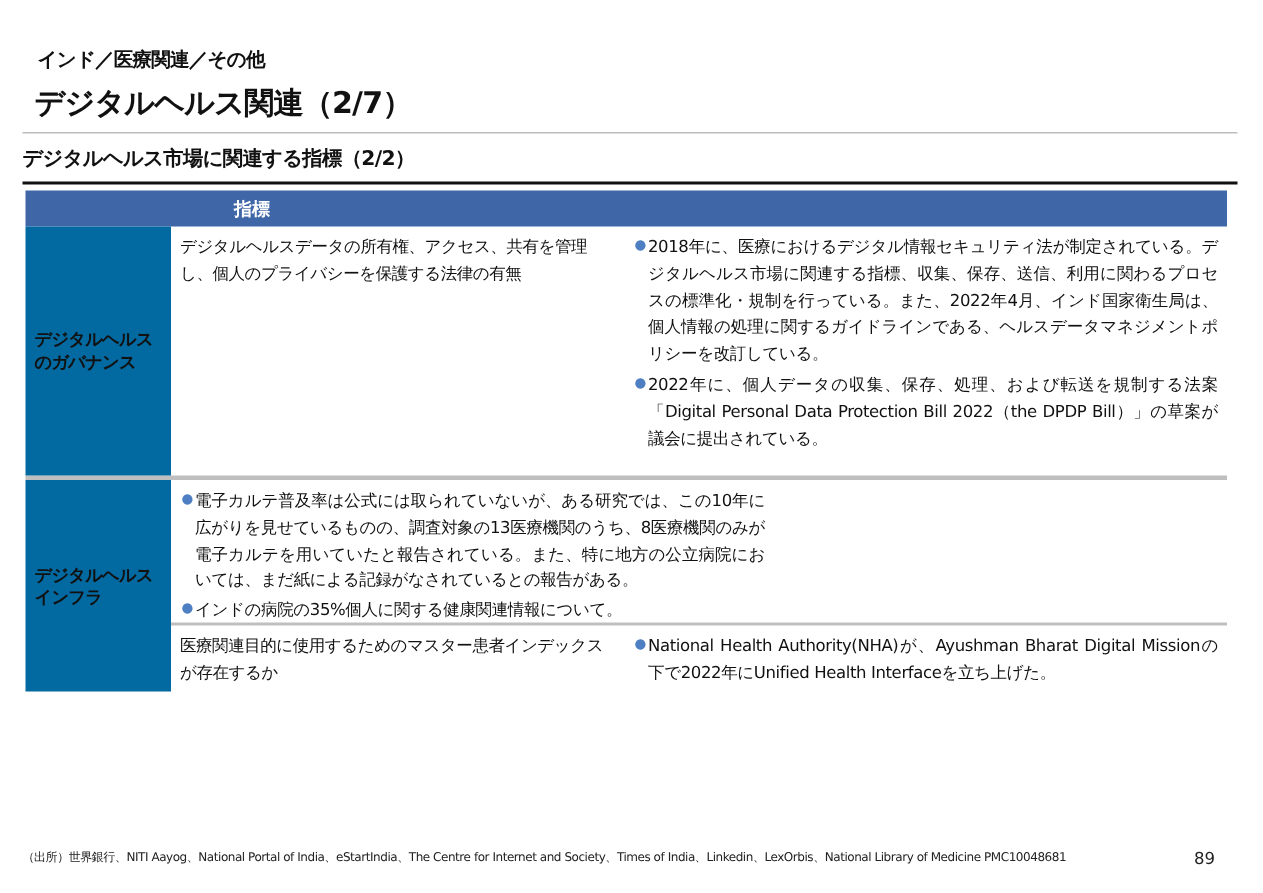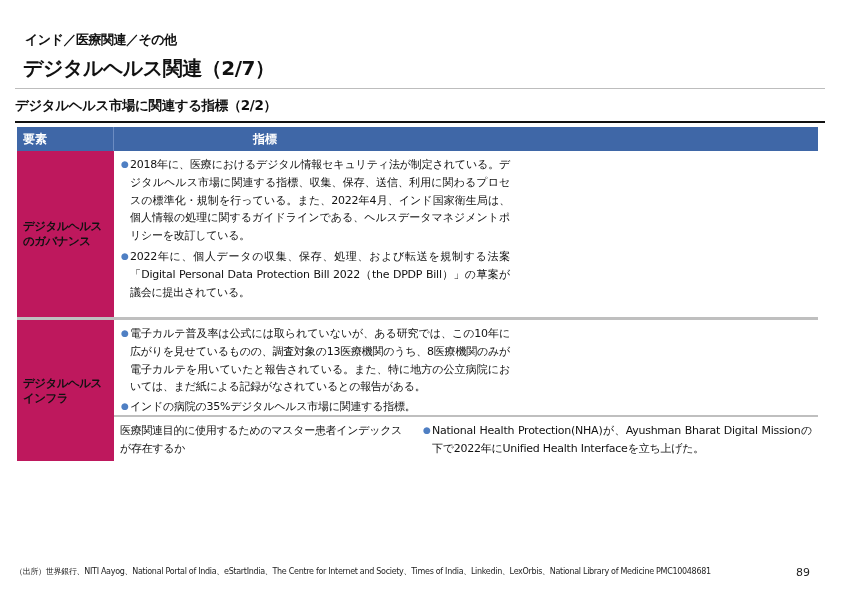--- a/index.html
+++ b/index.html
@@ -12,21 +12,21 @@
   .section-rule { position: absolute; left: 15px; top: 121px; width: 810px; height: 1.5px; background: #111; }
   .table { position: absolute; left: 17px; top: 127px; width: 801px; }
   .thead { display: flex; height: 24px; background: #3f67a7; color: #fff; font-weight: bold; font-size: 12px; }
   .th { display: flex; align-items: center; padding-left: 6px; border-right: 1px solid #6c8cc2; }
   .th:last-child { border-right: none; justify-content: center; padding-left: 0; }
   .c1 { width: 97px; }
   .c2 { width: 302px; }
   .c3 { width: 402px; }
   .group { display: flex; border-bottom: 3px solid #bfbfbf; }
   .group.last { border-bottom: none; }
-  .group-label { width: 97px; background: #be185d; display: flex; align-items: center; padding-left: 6px; font-size: 11.5px; font-weight: bold; line-height: 15px; letter-spacing: -0.5px; white-space: pre-line; }
+  .group-label { width: 97px; background: #0369a1; display: flex; align-items: center; padding-left: 6px; font-size: 11.5px; font-weight: bold; line-height: 15px; letter-spacing: -0.5px; white-space: pre-line; }
   .group-rows { width: 704px; }
   .row { display: flex; }
   .row + .row { border-top: 2px solid #bfbfbf; justify-content: flex-end; }
   .indicator { width: 302px; padding: 5px 4px 6px 6px; font-size: 11px; line-height: 17.5px; letter-spacing: -0.3px; }
   .detail { width: 402px; padding: 5px 6px 6px 6px; font-size: 11px; line-height: 17.8px; letter-spacing: -0.25px; }
   .bullet { display: flex; }
   .bullet .dot { flex: 0 0 10px; color: #4f7fc3; font-size: 9px; line-height: 17.8px; padding-left: 1px; }
   .bullet .txt { flex: 1; text-align: justify; }
   .footer-source { position: absolute; left: 15px; top: 566px; font-size: 8px; letter-spacing: -0.3px; color: #222; }
   .page-number { position: absolute; right: 32px; top: 566px; font-size: 11px; color: #222; }
@@ -35,29 +35,29 @@
 <body>
 
 <div class="breadcrumb">インド／医療関連／その他</div>
 <div class="page-title">デジタルヘルス関連（2/7）</div>
 <div class="title-rule"></div>
 <div class="section-title">デジタルヘルス市場に関連する指標（2/2）</div>
 <div class="section-rule"></div>
 
 <div class="table">
   <div class="thead">
-    <div class="th c1">要素</div>
     <div class="th c2">指標</div>
   </div>
 
   <div class="group">
     <div class="group-label">デジタルヘルス
 のガバナンス</div>
     <div class="group-rows">
       <div class="row" style="height:166px;">
+        <div class="indicator">デジタルヘルスデータの所有権、アクセス、共有を管理し、個人のプライバシーを保護する法律の有無</div>
         <div class="detail">
           <div class="bullet">
             <span class="dot">●</span>
             <span class="txt">2018年に、医療におけるデジタル情報セキュリティ法が制定されている。デジタルヘルス市場に関連する指標、収集、保存、送信、利用に関わるプロセスの標準化・規制を行っている。また、2022年4月、インド国家衛生局は、個人情報の処理に関するガイドラインである、ヘルスデータマネジメントポリシーを改訂している。</span>
           </div>
           <div class="bullet" style="margin-top:3px;">
             <span class="dot">●</span>
             <span class="txt">2022年に、個人データの収集、保存、処理、および転送を規制する法案「Digital Personal Data Protection Bill 2022（the DPDP Bill）」の草案が議会に提出されている。</span>
           </div>
         </div>
@@ -70,30 +70,30 @@
 インフラ</div>
     <div class="group-rows">
       <div class="row" style="height:95px;">
         <div class="detail">
           <div class="bullet">
             <span class="dot">●</span>
             <span class="txt">電子カルテ普及率は公式には取られていないが、ある研究では、この10年に広がりを見せているものの、調査対象の13医療機関のうち、8医療機関のみが電子カルテを用いていたと報告されている。また、特に地方の公立病院においては、まだ紙による記録がなされているとの報告がある。</span>
           </div>
           <div class="bullet" style="margin-top:2px;">
             <span class="dot">●</span>
-            <span class="txt">インドの病院の35%デジタルヘルス市場に関連する指標。</span>
+            <span class="txt">インドの病院の35%個人に関する健康関連情報について。</span>
           </div>
         </div>
       </div>
       <div class="row" style="height:46px;">
         <div class="indicator">医療関連目的に使用するためのマスター患者インデックスが存在するか</div>
         <div class="detail">
           <div class="bullet">
             <span class="dot">●</span>
-            <span class="txt">National Health Protection(NHA)が、Ayushman Bharat Digital Missionの下で2022年にUnified Health Interfaceを立ち上げた。</span>
+            <span class="txt">National Health Authority(NHA)が、Ayushman Bharat Digital Missionの下で2022年にUnified Health Interfaceを立ち上げた。</span>
           </div>
         </div>
       </div>
     </div>
   </div>
 </div>
 
 <div class="footer-source">（出所）世界銀行、NITI Aayog、National Portal of India、eStartIndia、The Centre for Internet and Society、Times of India、Linkedin、LexOrbis、National Library of Medicine PMC10048681</div>
 <div class="page-number">89</div>
 

